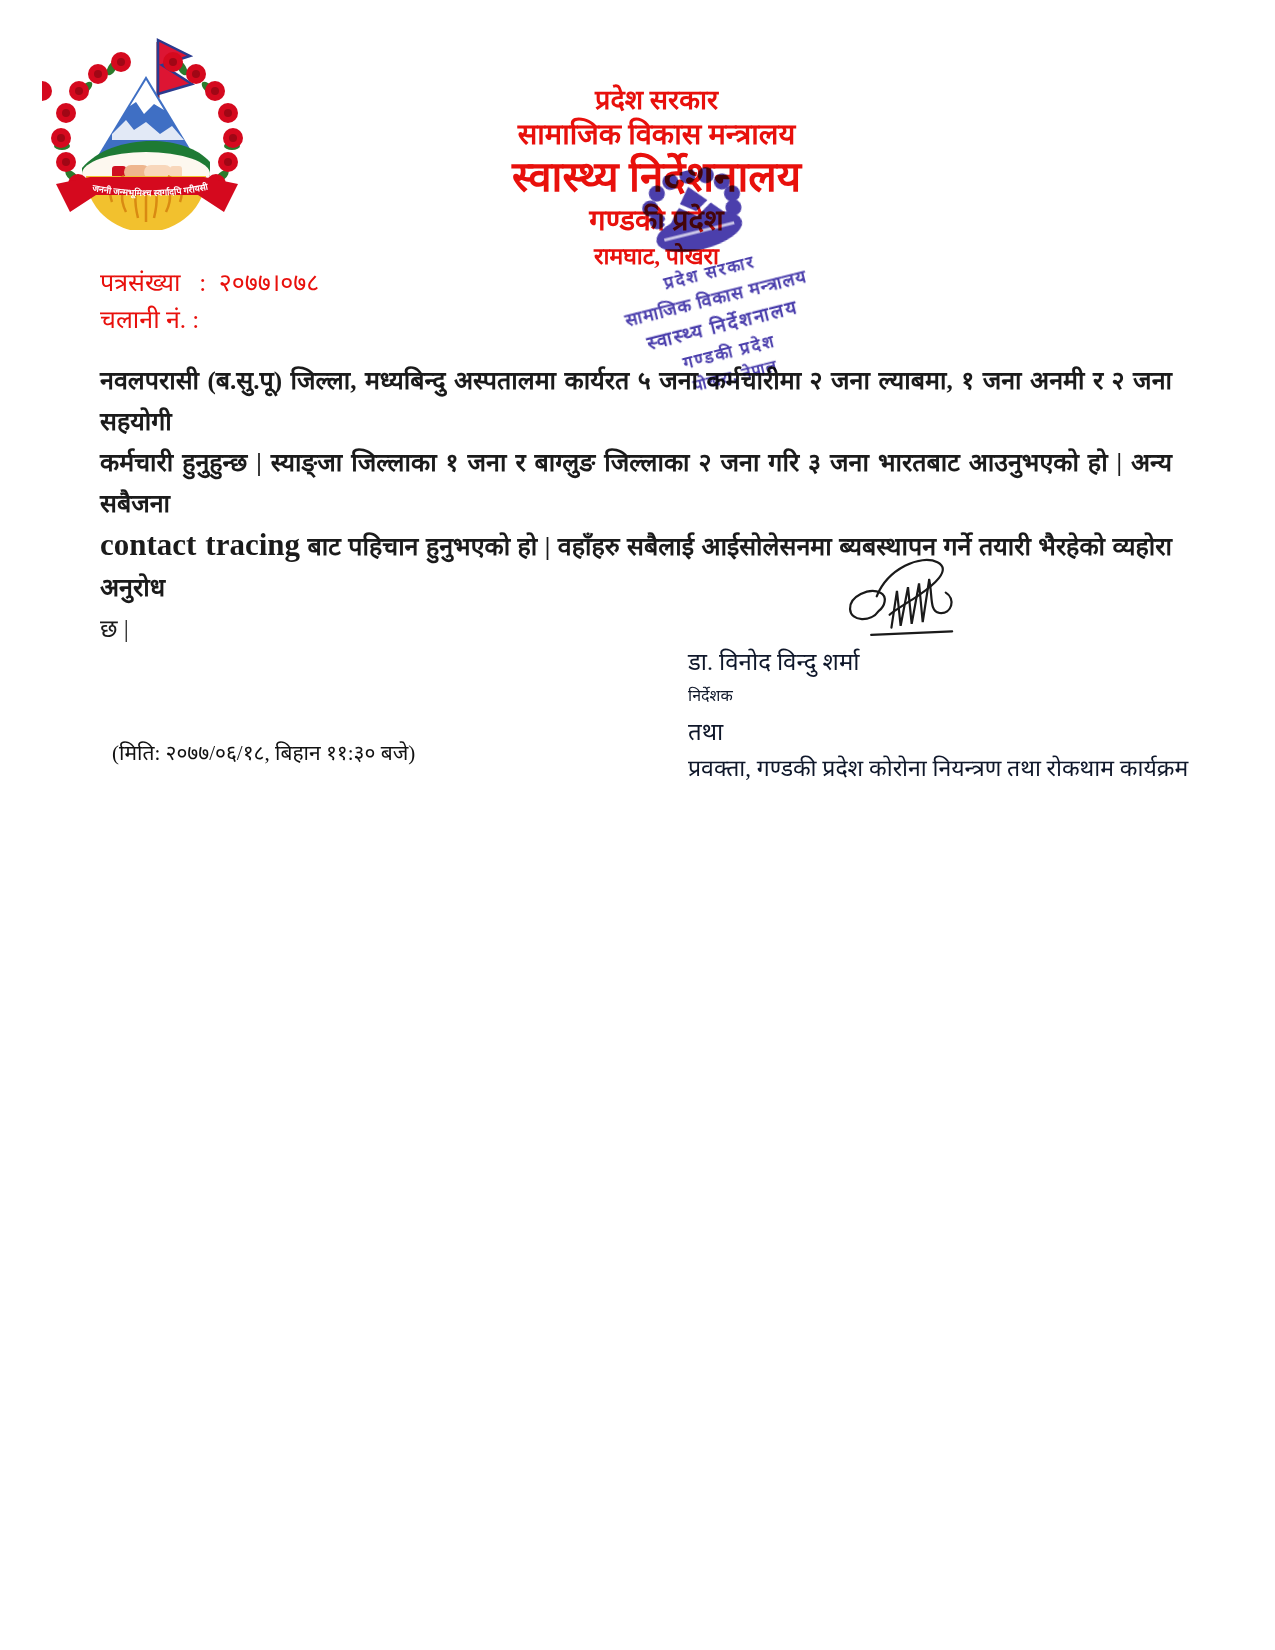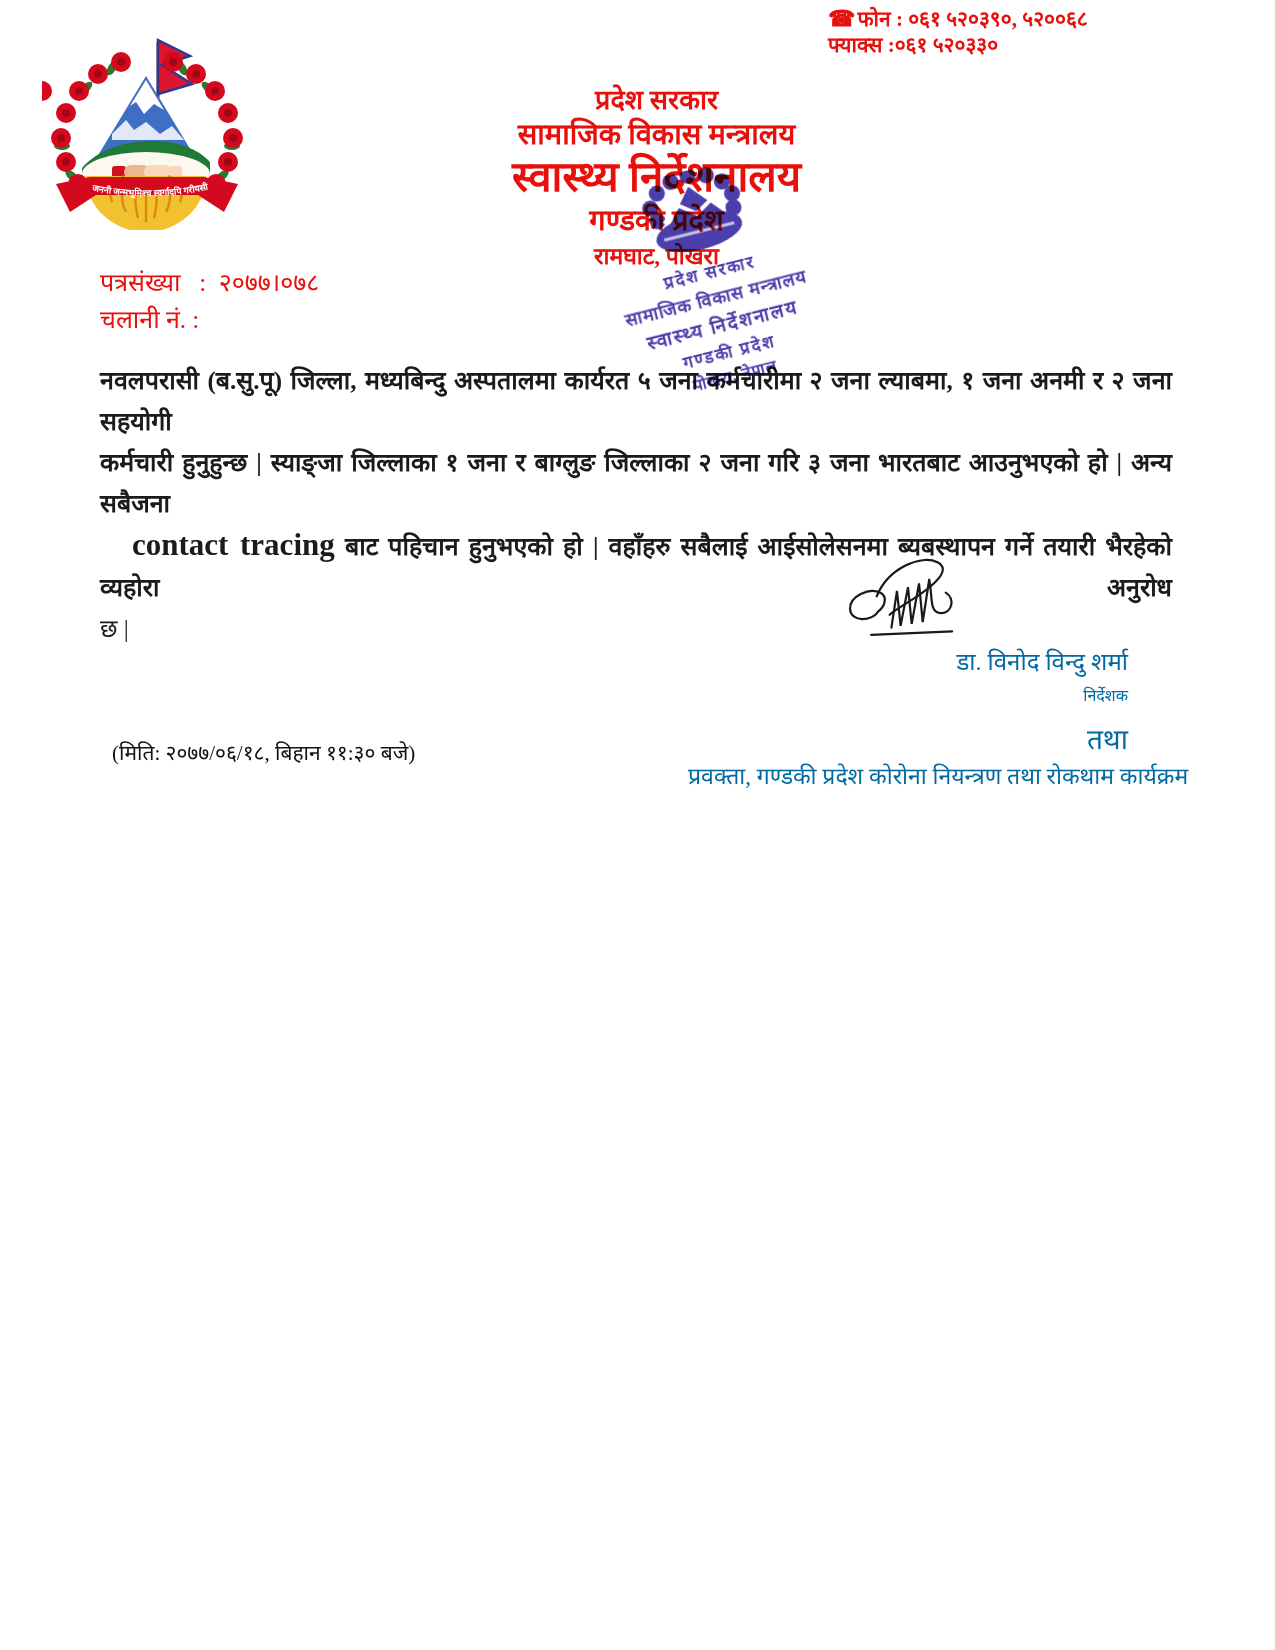--- a/index.html
+++ b/index.html
@@ -33,43 +33,39 @@
   .stamp .s1{font-size:17px;letter-spacing:2px;}
   .stamp .s2{font-size:18px;letter-spacing:1px;margin-top:3px;}
   .stamp .s3{font-size:19px;letter-spacing:2px;margin-top:3px;}
   .stamp .s4{font-size:17px;letter-spacing:2px;margin-top:3px;}
   .stamp .s5{font-size:16px;letter-spacing:1px;margin-top:2px;}
   
   .body-text{position:absolute;left:100px;width:1072px;top:360px;color:#1b1b1b;
     font-size:25px;line-height:41px;}
   .body-text .jline{text-align:justify;text-align-last:justify;font-weight:bold;}
   .body-text .latin{font-family:"Liberation Serif","DejaVu Serif",serif;
-    font-size:31px;margin-left:32px;}
+    font-size:31px;}
   
   .sign-block{position:absolute;left:688px;top:554px;width:440px;
-    text-align:right;color:#0369a1;}
+    text-align:left;color:#0f172a;}
   .sign-block svg{display:block;margin:0 auto;}
   .sig-name{font-size:24px;margin-top:0px;line-height:32px;}
   .sig-title{font-size:16px;margin-top:2px;line-height:32px;}
-  .sig-conj{font-size:28px;margin-top:12px;line-height:32px;}
+  .sig-conj{font-size:24px;margin-top:4px;line-height:32px;}
   .sig-role{font-size:23px;margin-top:6px;line-height:30px;white-space:nowrap;}
   
   .date-line{position:absolute;left:112px;top:738px;font-size:21px;color:#111;
     white-space:nowrap;}
   :root{--red:#e8100c;--stamp:#4134a8;}
 </style>
 </head>
 <body>
 
 <div class="page">
 
-  <div class="contact">
-    <div><span class="ph-icon">☎</span><span>फोन : ०६१ ५२०३९०, ५२००६८</span></div>
-    <div><span>फ्याक्स :०६१ ५२०३३०</span></div>
-  </div>
 
   <svg class="logo" viewBox="0 0 210 196">
 
     <g>
       <path d="M116,8 L116,64" stroke="#8a1d26" stroke-width="3" fill="none"></path>
       <path d="M116,6 L148,22 L120,31 L150,50 L116,60 Z" fill="#dd1533" stroke="#2a3b8f" stroke-width="2.5"></path>
     </g>
 
     <g>
       <polygon points="52,128 104,42 156,128" fill="#3f6fc4"></polygon>

